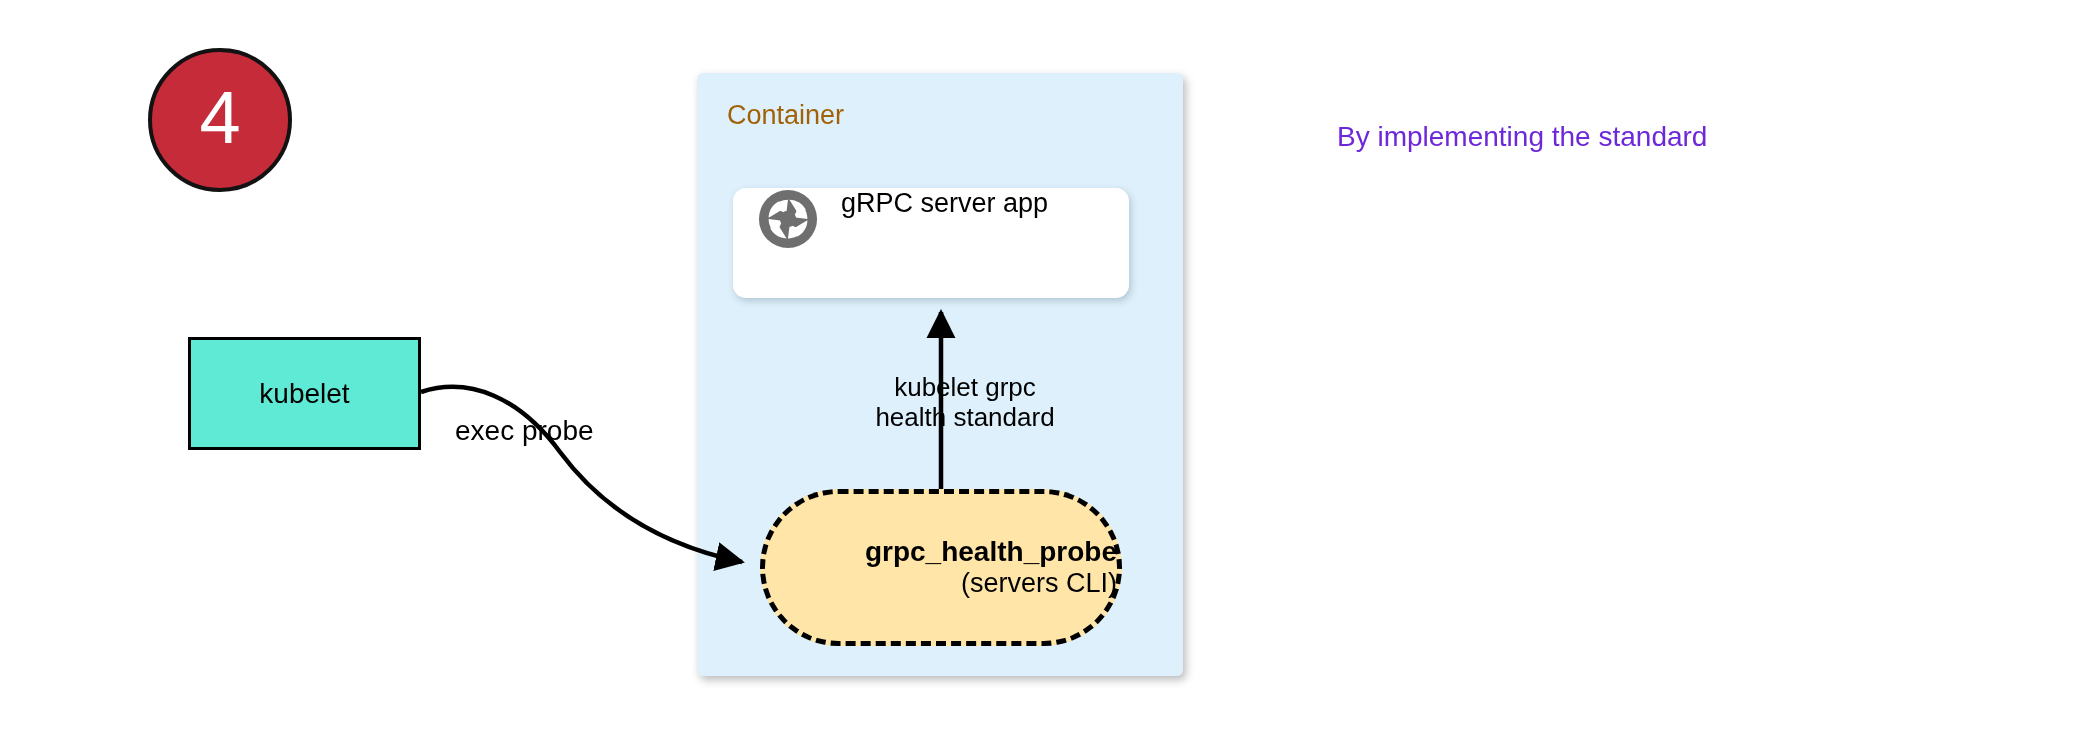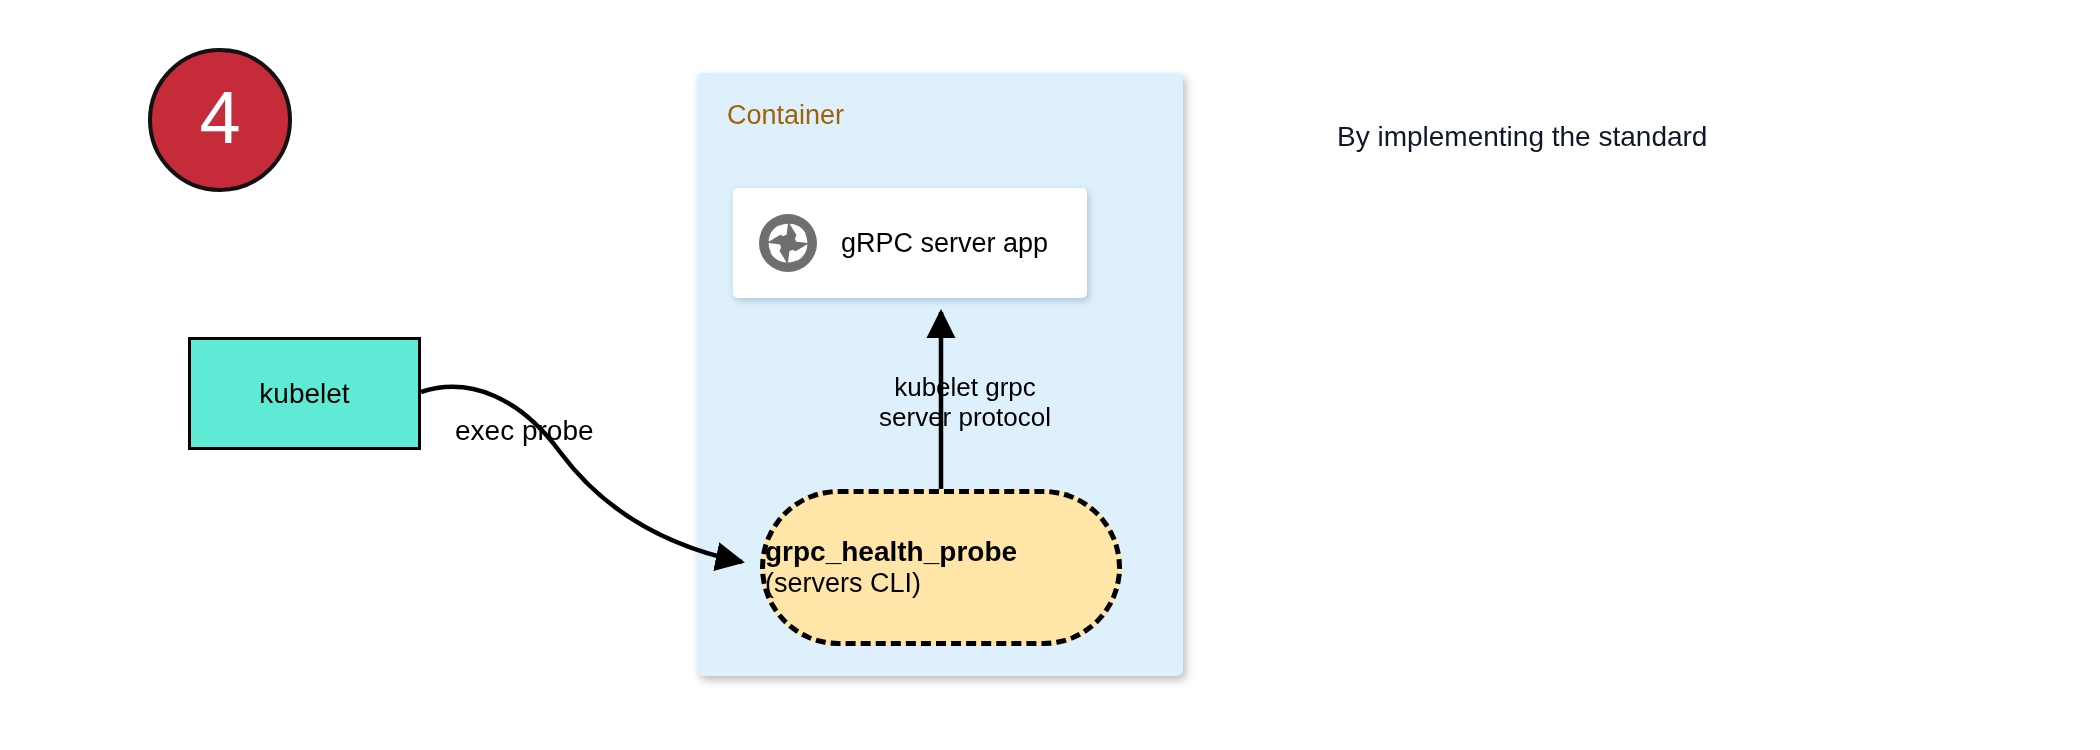--- a/index.html
+++ b/index.html
@@ -62,27 +62,26 @@
     font-size: 27px;
     color: #a16207;
     white-space: nowrap;
   }
 
   
   .server-card {
     position: absolute;
     left: 733px;
     top: 188px;
-    width: 354px;
+    width: 396px;
     height: 110px;
     background: #ffffff;
-    border-radius: 5px;
+    border-radius: 13px;
     box-shadow: 2px 3px 7px rgba(70,90,110,0.28);
     display: flex;
-    align-items: center;
   }
   .server-card .app-icon {
     margin-left: 24px;
     width: 62px;
     height: 62px;
     flex: 0 0 auto;
     display: block;
   }
   .server-card .app-label {
     margin-left: 22px;
@@ -97,21 +96,21 @@
     left: 760px;
     top: 489px;
     width: 362px;
     height: 157px;
     box-sizing: border-box;
     background: #ffe6a8;
     border: 5px dashed #000000;
     border-radius: 80px;
     display: flex;
     flex-direction: column;
-    align-items: flex-start;
+    align-items: flex-end;
     justify-content: center;
   }
   .probe-pill .probe-name {
     font-size: 28px;
     font-weight: bold;
     line-height: 1.18;
     white-space: nowrap;
   }
   .probe-pill .probe-sub {
     font-size: 27px;
@@ -173,21 +172,21 @@
   }
 
   
   .side-note {
     position: absolute;
     left: 1337px;
     top: 118px;
     width: 600px;
     font-size: 28px;
     line-height: 1.33;
-    color: #0f172a;
+    color: #6d28d9;
   }
   .side-note .nl { display: block; white-space: nowrap; }
 </style>
 </head>
 <body>
 
 <div id="stage">
 
   <div class="step-badge">
     <span class="num">4</span>
@@ -233,20 +232,20 @@
 
     <path d="M 421 392 C 470 376 520 398 560 452 C 600 506 660 545 742 562" fill="none" stroke="#000000" stroke-width="4.5" marker-end="url(#arrowSolid)"></path>
 
     <line x1="941" y1="489" x2="941" y2="312" stroke="#000000" stroke-width="4.5" marker-end="url(#arrowSolid)"></line>
   </svg>
 
   <div class="exec-label"><b>exec</b><span> probe</span></div>
 
   <div class="protocol-label">
     <span class="pl-line">kubelet grpc</span>
-    <span class="pl-line">server protocol</span>
+    <span class="pl-line">health standard</span>
   </div>
 
   <div class="side-note">
     <span class="nl">By implementing the standard</span>
   </div>
 
 </div>
 
 </body></html>

